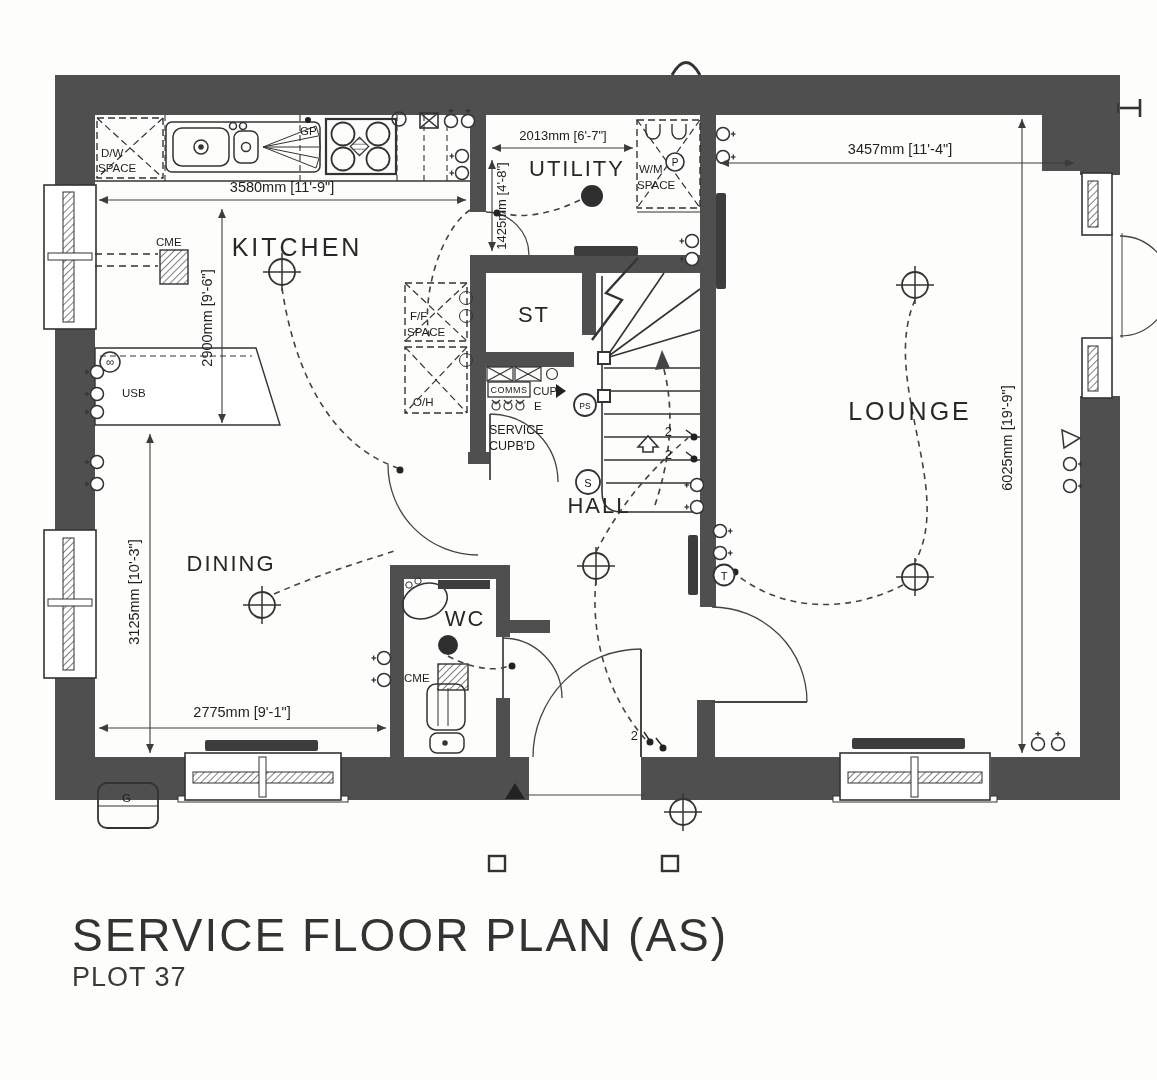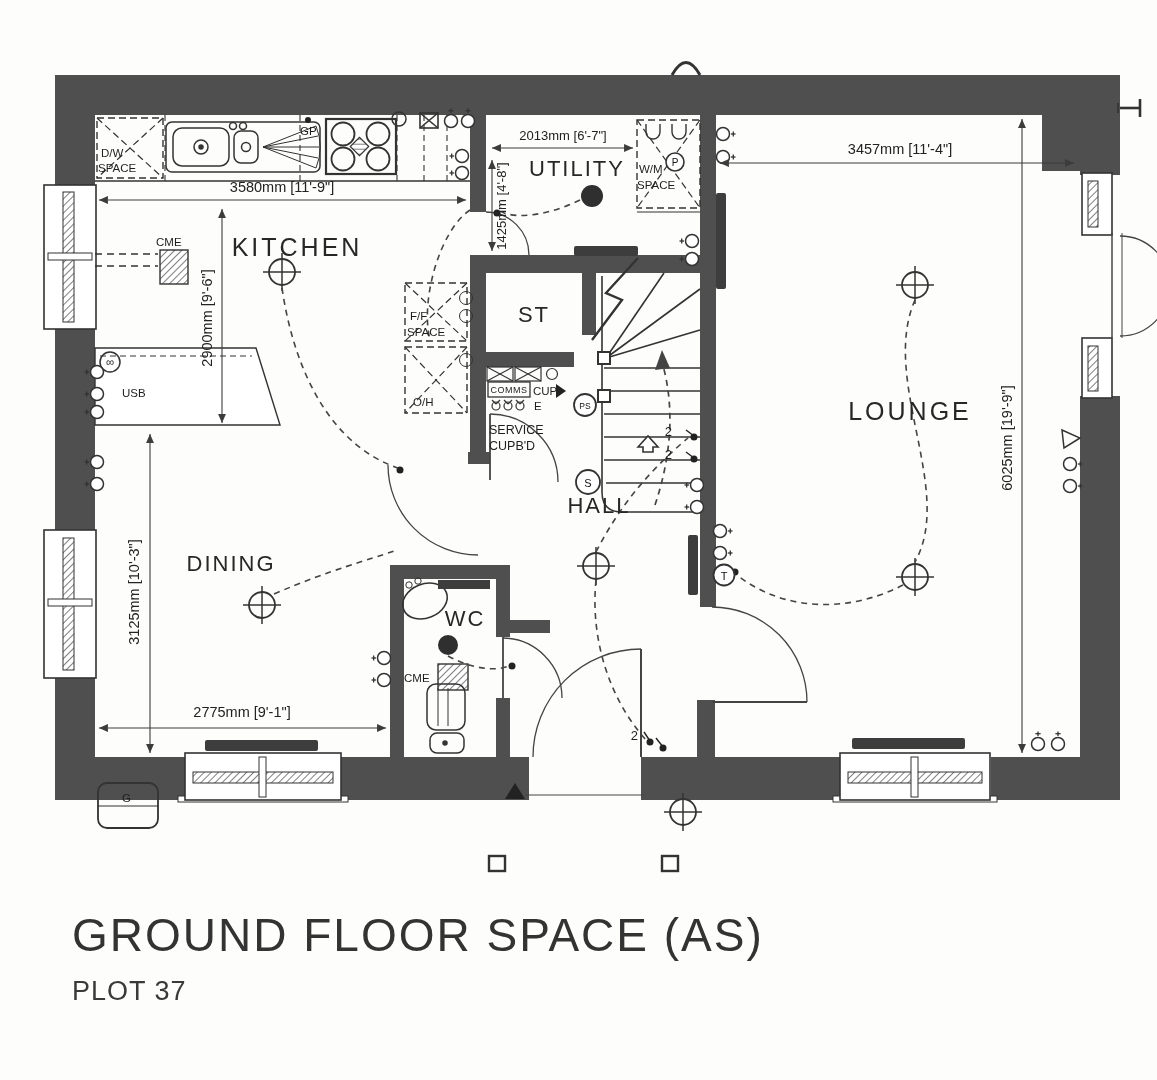--- a/index.html
+++ b/index.html
@@ -9,21 +9,21 @@
   text{font-family:"Liberation Sans", sans-serif;fill:#2b2b2b;}
   .room-label{font-size:25px;letter-spacing:3px;fill:#272727;}
   .room-label-sm{font-size:22px;letter-spacing:2px;fill:#272727;}
   .dim-text{font-size:14.5px;fill:#222;}
   .dim-text-sm{font-size:13px;fill:#222;}
   .ann{font-size:11.5px;fill:#1e1e1e;}
   .ann-sm{font-size:10px;fill:#1e1e1e;}
   .circ-letter{font-size:11px;fill:#111;}
   .title-block{position:absolute;left:72px;top:908px;}
   .title-main{font-size:46px;letter-spacing:2px;color:#333;}
-  .title-sub{font-size:27px;letter-spacing:1px;color:#3a3a3a;margin-top:14px;}
+  .title-sub{font-size:27px;letter-spacing:1px;color:#3a3a3a;}
 </style>
 </head>
 <body>
 
 <div class="page">
 
 <svg width="1157" height="880" viewBox="0 0 1157 880">
   <defs>
     <marker id="mA" viewBox="0 0 10 10" refX="9" refY="5" markerWidth="9" markerHeight="9" orient="auto-start-reverse">
       <path d="M0,1 L9,5 L0,9 z" fill="#3c3c3c"></path>
@@ -443,17 +443,17 @@
       <text class="circ-letter" x="724" y="580">T</text>
     </g>
     <g>
       <circle cx="675" cy="162" r="9" fill="#fff" stroke="#333" stroke-width="1.6"></circle>
       <text class="circ-letter" x="675" y="166" style="font-size:10px;">P</text>
     </g>
   </g>
 </svg>
 
 <div class="title-block">
-  <div class="title-main">GROUND FLOOR SPACE (AS)</div>
+  <div class="title-main">SERVICE FLOOR PLAN (AS)</div>
   <div class="title-sub">PLOT 37</div>
 </div>
 
 </div>
 
 </body></html>

